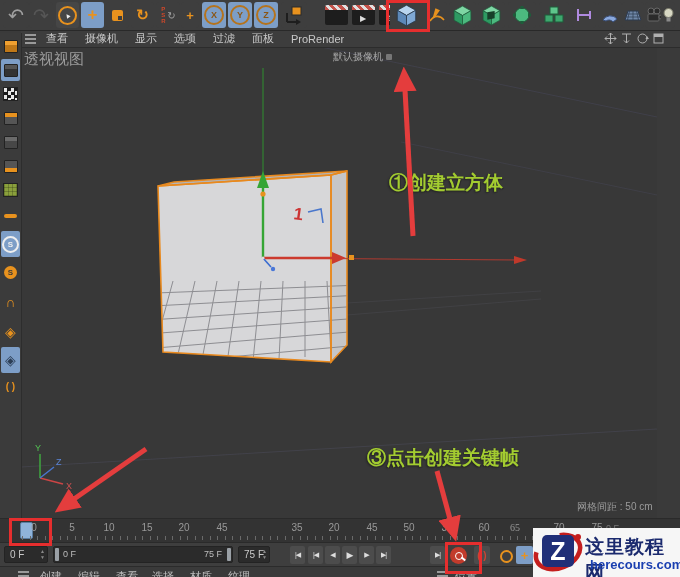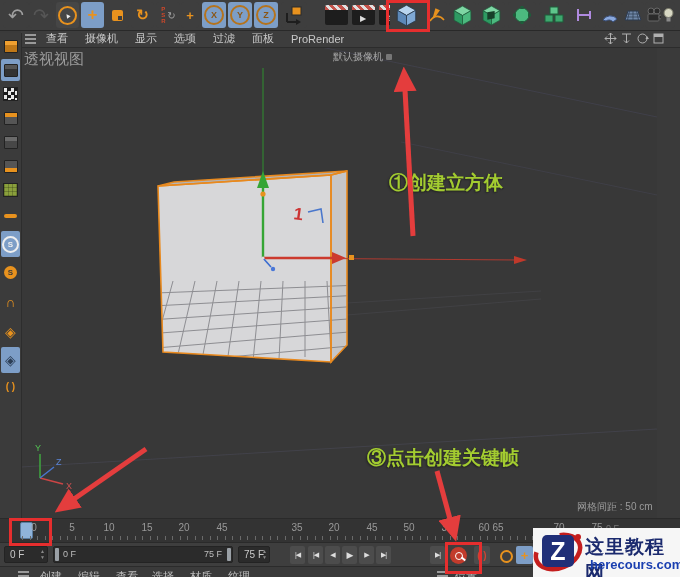--- a/index.html
+++ b/index.html
@@ -428,21 +428,21 @@
     <span class="tl-label" style="left:147px;">15</span>
     <span class="tl-label" style="left:184px;">20</span>
     <span class="tl-label" style="left:222px;">45</span>
     <span class="tl-label" style="left:259px;margin-top:40px;">30</span>
     <span class="tl-label" style="left:297px;">35</span>
     <span class="tl-label" style="left:334px;">20</span>
     <span class="tl-label" style="left:372px;">45</span>
     <span class="tl-label" style="left:409px;">50</span>
     <span class="tl-label" style="left:447px;">33</span>
     <span class="tl-label" style="left:484px;">60</span>
-    <span class="tl-label" style="left:498px;">65</span>
+    <span class="tl-label" style="left:515px;font-family:Liberation Serif, serif;">65</span>
     <span class="tl-label" style="left:559px;">70</span>
     <span class="tl-label" style="left:597px;">75</span>
     <span class="tl-end" style="left:606px;">0 F</span>
     <span class="tl-end" style="left:648px;">–</span>
     <div class="tl-ticks"></div>
   </div>
 
   <div class="transport">
     <div class="field" style="left:4px;width:44px;">
       <span>0 F</span>

